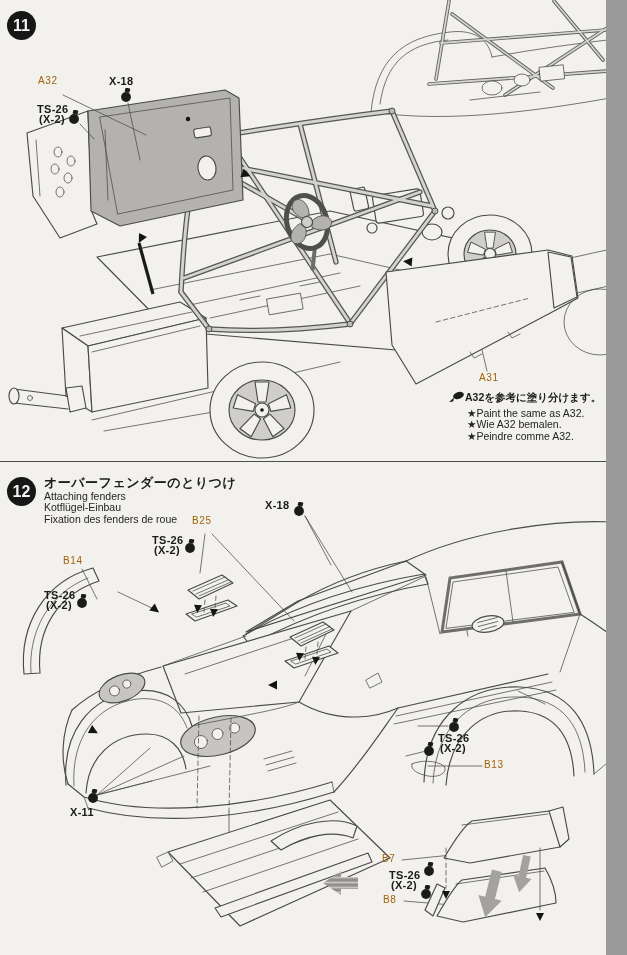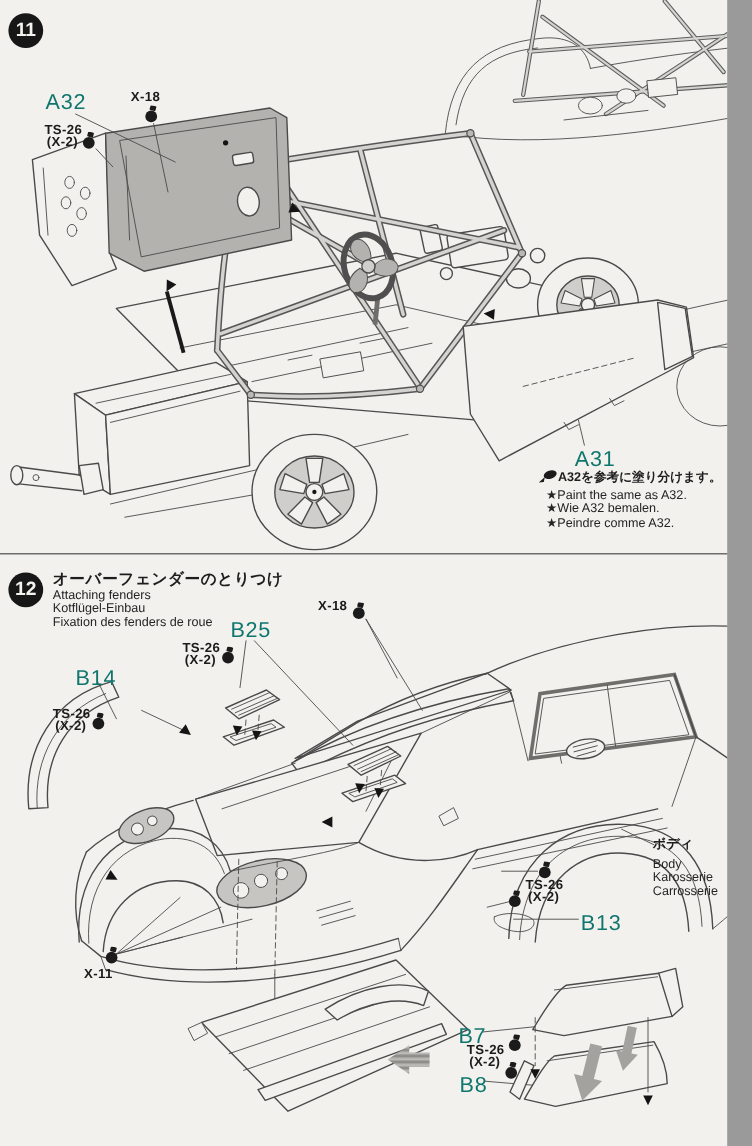--- a/index.html
+++ b/index.html
@@ -8,31 +8,31 @@
         font-family:"Liberation Sans",sans-serif;color:#1d1d1d}
   .step{position:absolute;left:0;width:627px}
   .step11{top:0;height:462px}
   .step12{top:464px;height:491px}
   .art{position:absolute;left:0;top:0;width:100%;height:100%;display:block}
   .badge{position:absolute;width:29px;height:29px;border-radius:50%;background:#171717;color:#f4f3f0;
          display:flex;align-items:center;justify-content:center;font-size:16px;font-weight:bold}
   .titles{position:absolute;left:44px}
   .tja{font-size:13px;font-weight:bold;letter-spacing:.5px;white-space:nowrap;line-height:17px}
   .tline{font-size:10.5px;line-height:11.4px;white-space:nowrap;color:#242424}
-  .part{position:absolute;font-size:18px;letter-spacing:.6px;color:#0f766e;white-space:nowrap}
+  .part{position:absolute;font-size:10px;letter-spacing:.6px;color:#a16207;white-space:nowrap}
   .code{position:absolute;font-size:11px;font-weight:bold;letter-spacing:.3px;line-height:10px;color:#1b1b1b}
   .code span{display:block}
   .code .q{padding-left:2px}
   .pjar{position:absolute;width:13px;height:15px}
   .pjar svg{width:100%;height:100%;display:block;fill:#1b1b1b}
   .brush{width:16px;height:12px;flex:0 0 auto}
   .brush svg{width:100%;height:100%;display:block;fill:#1b1b1b}
   .note{position:absolute;left:449px;top:391px;width:176px}
   .note-ja{font-size:10.5px;font-weight:bold;display:flex;align-items:flex-start;gap:0;margin-bottom:3px;white-space:nowrap}
-  .note-l{font-size:10.5px;line-height:11.4px;margin-left:6px;color:#242424;white-space:nowrap}
+  .note-l{font-size:10.5px;line-height:11.4px;margin-left:18px;color:#242424;white-space:nowrap}
   .callout{position:absolute;left:544px;top:232px}
   .callout .cja{font-size:11px;font-weight:bold;margin-bottom:4px;white-space:nowrap}
   .callout .cl{font-size:10.5px;line-height:11.4px;color:#242424;white-space:nowrap}
   .divider{position:absolute;left:0;top:461px;width:627px;border-top:1.5px solid #4c4c4c}
   
   .ln{fill:none;stroke:#4a4a4a;stroke-width:1.15;stroke-linecap:round;stroke-linejoin:round}
   .fl{fill:#f2f1ee}
   .thin{stroke-width:.75}
   .dash{stroke-dasharray:4.5 3}
   .shade{fill:#b3b2af}
@@ -476,26 +476,20 @@
       <span>TS-26</span>
         <span class="q">(X-2)</span>
     </div>
     <span class="pjar" style="left:76px;top:130px">
       <svg viewBox="0 0 13 15">
           <rect x="5" y="0" width="5" height="4.2" rx="0.8" transform="rotate(16 7.5 2)"></rect>
           <circle cx="6" cy="9" r="4.9"></circle>
         </svg>
     </span>
 
-    <div class="callout">
-      <div class="cja">ボディ</div>
-      <div class="cl">Body</div>
-      <div class="cl">Karosserie</div>
-      <div class="cl">Carrosserie</div>
-    </div>
 
     <span class="pjar" style="left:448px;top:254px">
       <svg viewBox="0 0 13 15">
           <rect x="5" y="0" width="5" height="4.2" rx="0.8" transform="rotate(16 7.5 2)"></rect>
           <circle cx="6" cy="9" r="4.9"></circle>
         </svg>
     </span>
     <div class="code" style="left:438px;top:269px">
       <span>TS-26</span>
         <span class="q">(X-2)</span>

